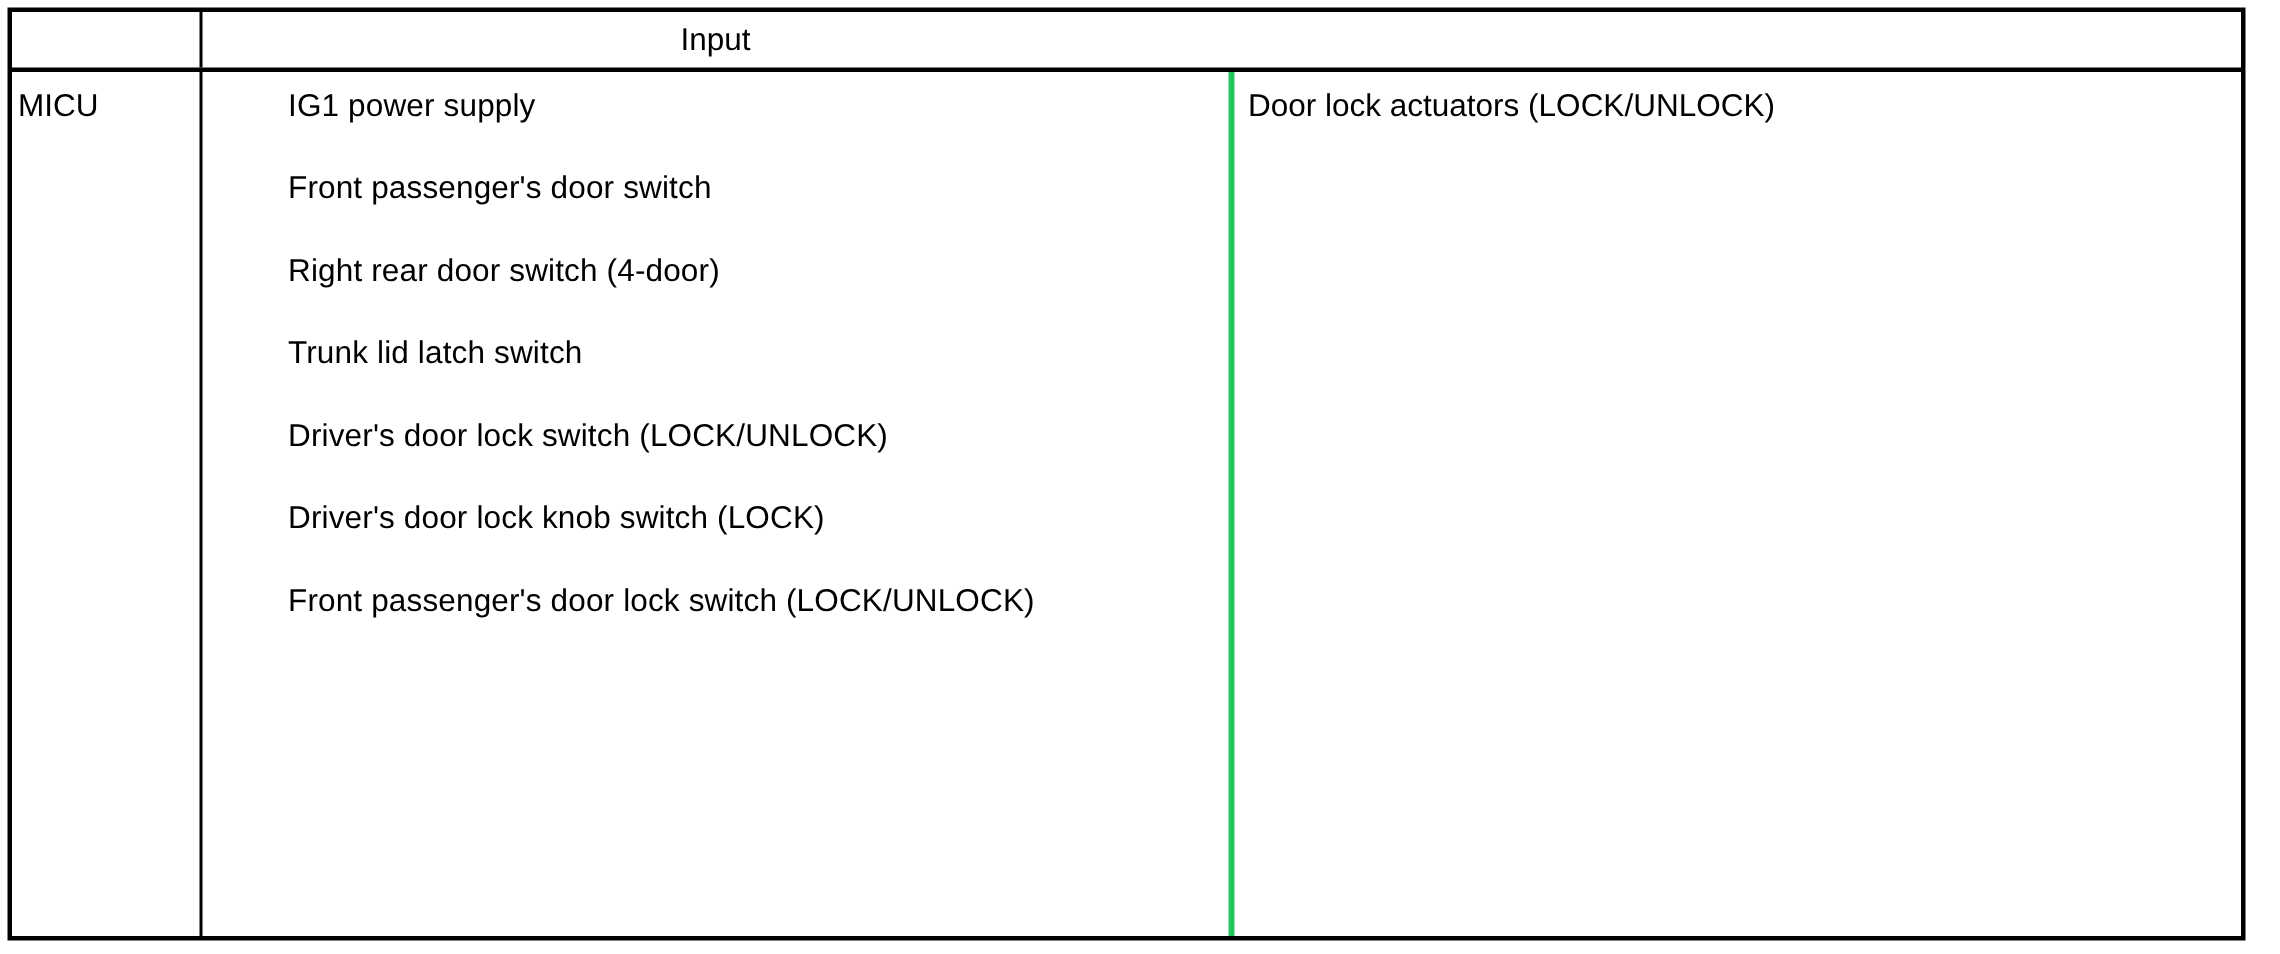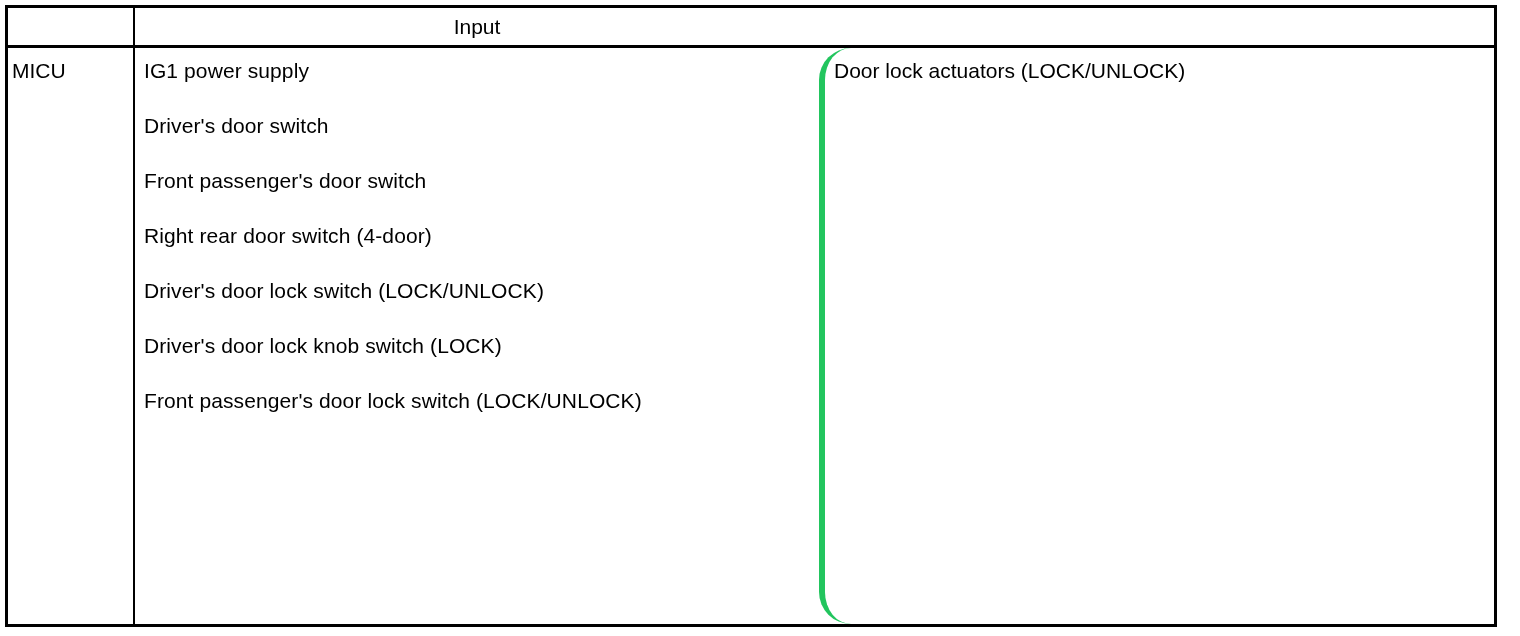--- a/index.html
+++ b/index.html
@@ -63,35 +63,36 @@
   }
   .cell {
     position: absolute;
     top: 0;
     bottom: 0;
     box-sizing: border-box;
     overflow: hidden;
   }
   .cell-unit  { left: 0;    width: 110px; }
   .cell-in    { left: 125px; width: 686px; border-left: 2px solid #000; }
-  .cell-out   { left: 811px; right: 0;    border-left: 6px solid #22c55e; border-radius: 32px; }
+  .cell-out   { left: 811px; right: 0;    border-left: 4px solid #22c55e; }
 
   .cell-inner {
     padding-left: 9px;
     padding-top: 0;
   }
 
   .row-line {
     font-size: 21px;
     height: 55px;
     line-height: 30px;
     padding-top: 8px;
     box-sizing: border-box;
     white-space: nowrap;
     letter-spacing: 0.1px;
+    margin-left: 48px;
   }
   .unit-label {
     font-size: 21px;
     line-height: 30px;
     padding-top: 8px;
     padding-left: 4px;
     white-space: nowrap;
   }
   .out-line {
     font-size: 21px;
@@ -112,23 +113,23 @@
 
   <div class="tbody">
 
     <div class="cell cell-unit">
       <div class="unit-label">MICU</div>
     </div>
 
     <div class="cell cell-in">
       <div class="cell-inner">
         <div class="row-line">IG1 power supply</div>
-        <div class="row-line">Driver's door switch</div>
         <div class="row-line">Front passenger's door switch</div>
         <div class="row-line">Right rear door switch (4-door)</div>
+        <div class="row-line">Trunk lid latch switch</div>
         <div class="row-line">Driver's door lock switch (LOCK/UNLOCK)</div>
         <div class="row-line">Driver's door lock knob switch (LOCK)</div>
         <div class="row-line">Front passenger's door lock switch (LOCK/UNLOCK)</div>
       </div>
     </div>
 
     <div class="cell cell-out">
       <div class="cell-inner">
         <div class="out-line">Door lock actuators (LOCK/UNLOCK)</div>
       </div>

